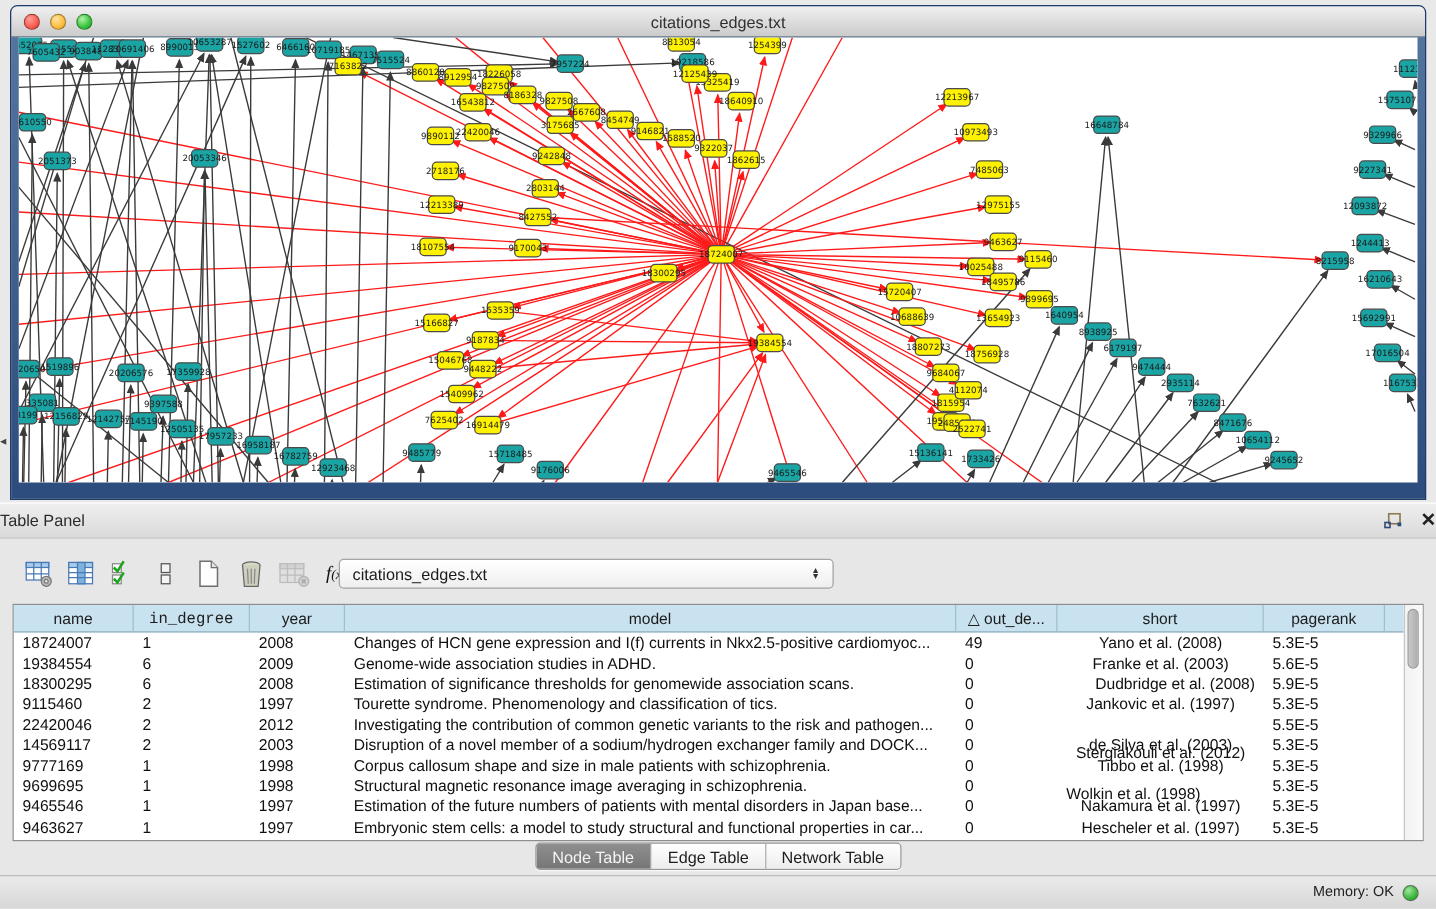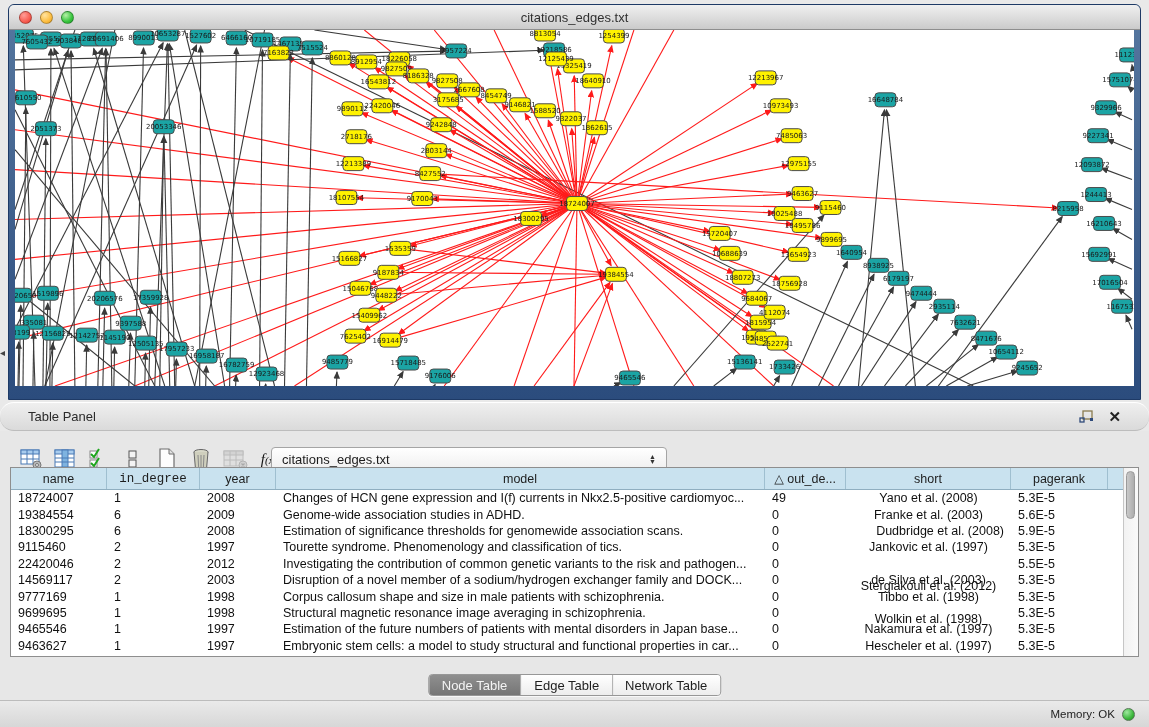--- a/index.html
+++ b/index.html
@@ -20,40 +20,40 @@
   .light.yellow{ background:radial-gradient(circle at 35% 30%, #FFE3A0, #FDBE41 60%, #DD9A1D); }
   .light.green { background:radial-gradient(circle at 35% 30%, #B6F0A8, #38C53E 60%, #1F9E2C); }
   .canvas-wrap { position:absolute; left:6px; top:25px; right:6px; bottom:13px; background:#fff; overflow:hidden; }
   .canvas-wrap svg { display:block; width:100%; height:100%; }
 
   .splitter-arrow { position:absolute; left:0px; top:347px; font-size:10px; color:#444; }
 
   
   .panel-bar { position:absolute; top:402px; left:0; width:1149px; height:29px;
     background:linear-gradient(#EFEFEF,#DADADA); border-top:1px solid #FFFFFF;
-    border-bottom:1px solid #BDBDBD; display:flex; align-items:center; padding:0 28px;border-radius:14px; }
+    border-bottom:1px solid #BDBDBD; display:flex; align-items:center; padding:0 0; }
   .panel-bar .bar-title { font-size:13px; color:#2B2B2B; flex:1; }
   .bar-icons { display:flex; align-items:center; gap:14px; }
   .float-icon svg { display:block; }
   .close-icon { font-size:15px; font-weight:bold; color:#222; line-height:1; cursor:default; }
 
   
   .panel-body { position:absolute; top:431px; left:0; width:1149px; height:269px; background:#E7E7E7; }
   .toolbar { position:absolute; top:13px; left:16px; height:30px; display:flex; align-items:center; }
   .tb-btn { width:30px; height:26px; display:flex; align-items:center; justify-content:center; margin-right:4px; }
   .tb-btn svg { display:block; }
   .fx { font-family:"Liberation Serif", serif; font-style:italic; font-size:15px; color:#111; }
   .fx .paren { font-size:11px; }
   .table-select { position:absolute; left:271px; top:16px; width:396px; height:24px;
     background:linear-gradient(#FFFFFF,#EFEFEF); border:1px solid #A5A5A5; border-radius:4px;
     display:flex; align-items:center; padding:0 10px; font-size:13px; color:#1C1C1C; }
   .select-arrows { margin-left:auto; display:flex; flex-direction:column; line-height:5px; font-size:7px; color:#333; }
 
   
-  .table-wrap { position:absolute; left:10px; right:10px; top:36px; height:190px;
+  .table-wrap { position:absolute; left:10px; right:10px; top:52px; height:190px;
     background:#fff; border:1px solid #8E8E8E; display:flex; }
   .table-main { flex:1; display:flex; flex-direction:column; overflow:hidden; }
   .thead { display:flex; height:22px; background:#C9E2EF; border-bottom:1px solid #8FAEC0; flex:none; }
   .th { border-right:1px solid #9FBFD0; display:flex; align-items:center; justify-content:center;
         font-size:12.5px; color:#1D1D1D; overflow:hidden; white-space:nowrap; }
   .trow { display:flex; height:16.4px; align-items:center; }
   .td { font-size:12.5px; color:#101010; padding:0 7px; overflow:hidden; white-space:nowrap; flex:none; }
   .vscroll { width:15px; flex:none; border-left:1px solid #C6C6C6; background:linear-gradient(90deg,#F2F2F2,#FAFAFA); position:relative; }
   .vthumb { position:absolute; top:3px; left:2px; width:9px; height:48px; border-radius:5px;
     background:linear-gradient(90deg,#C9C9C9,#ADADAD); border:1px solid #9A9A9A; }
@@ -919,21 +919,21 @@
             <div class="td" style="width: 81px;">0</div>
             <div class="td" style="width: 165px; text-align: center;">Tibbo et al. (1998)</div>
             <div class="td" style="width: 97px;">5.3E-5</div>
           </div>
           <div class="trow">
             <div class="td" style="width: 96px;">9699695</div>
             <div class="td" style="width: 93px;">1</div>
             <div class="td" style="width: 76px;">1998</div>
             <div class="td" style="width: 489px;">Structural magnetic resonance image averaging in schizophrenia.</div>
             <div class="td" style="width: 81px;">0</div>
-            <div class="td" style="width: 165px; text-align: center; margin-top: 12px;">Wolkin et al. (1998)</div>
+            <div class="td" style="width: 165px;  margin-top: 12px;">Wolkin et al. (1998)</div>
             <div class="td" style="width: 97px;">5.3E-5</div>
           </div>
           <div class="trow">
             <div class="td" style="width: 96px;">9465546</div>
             <div class="td" style="width: 93px;">1</div>
             <div class="td" style="width: 76px;">1997</div>
             <div class="td" style="width: 489px;">Estimation of the future numbers of patients with mental disorders in Japan base...</div>
             <div class="td" style="width: 81px;">0</div>
             <div class="td" style="width: 165px; text-align: center;">Nakamura et al. (1997)</div>
             <div class="td" style="width: 97px;">5.3E-5</div>

